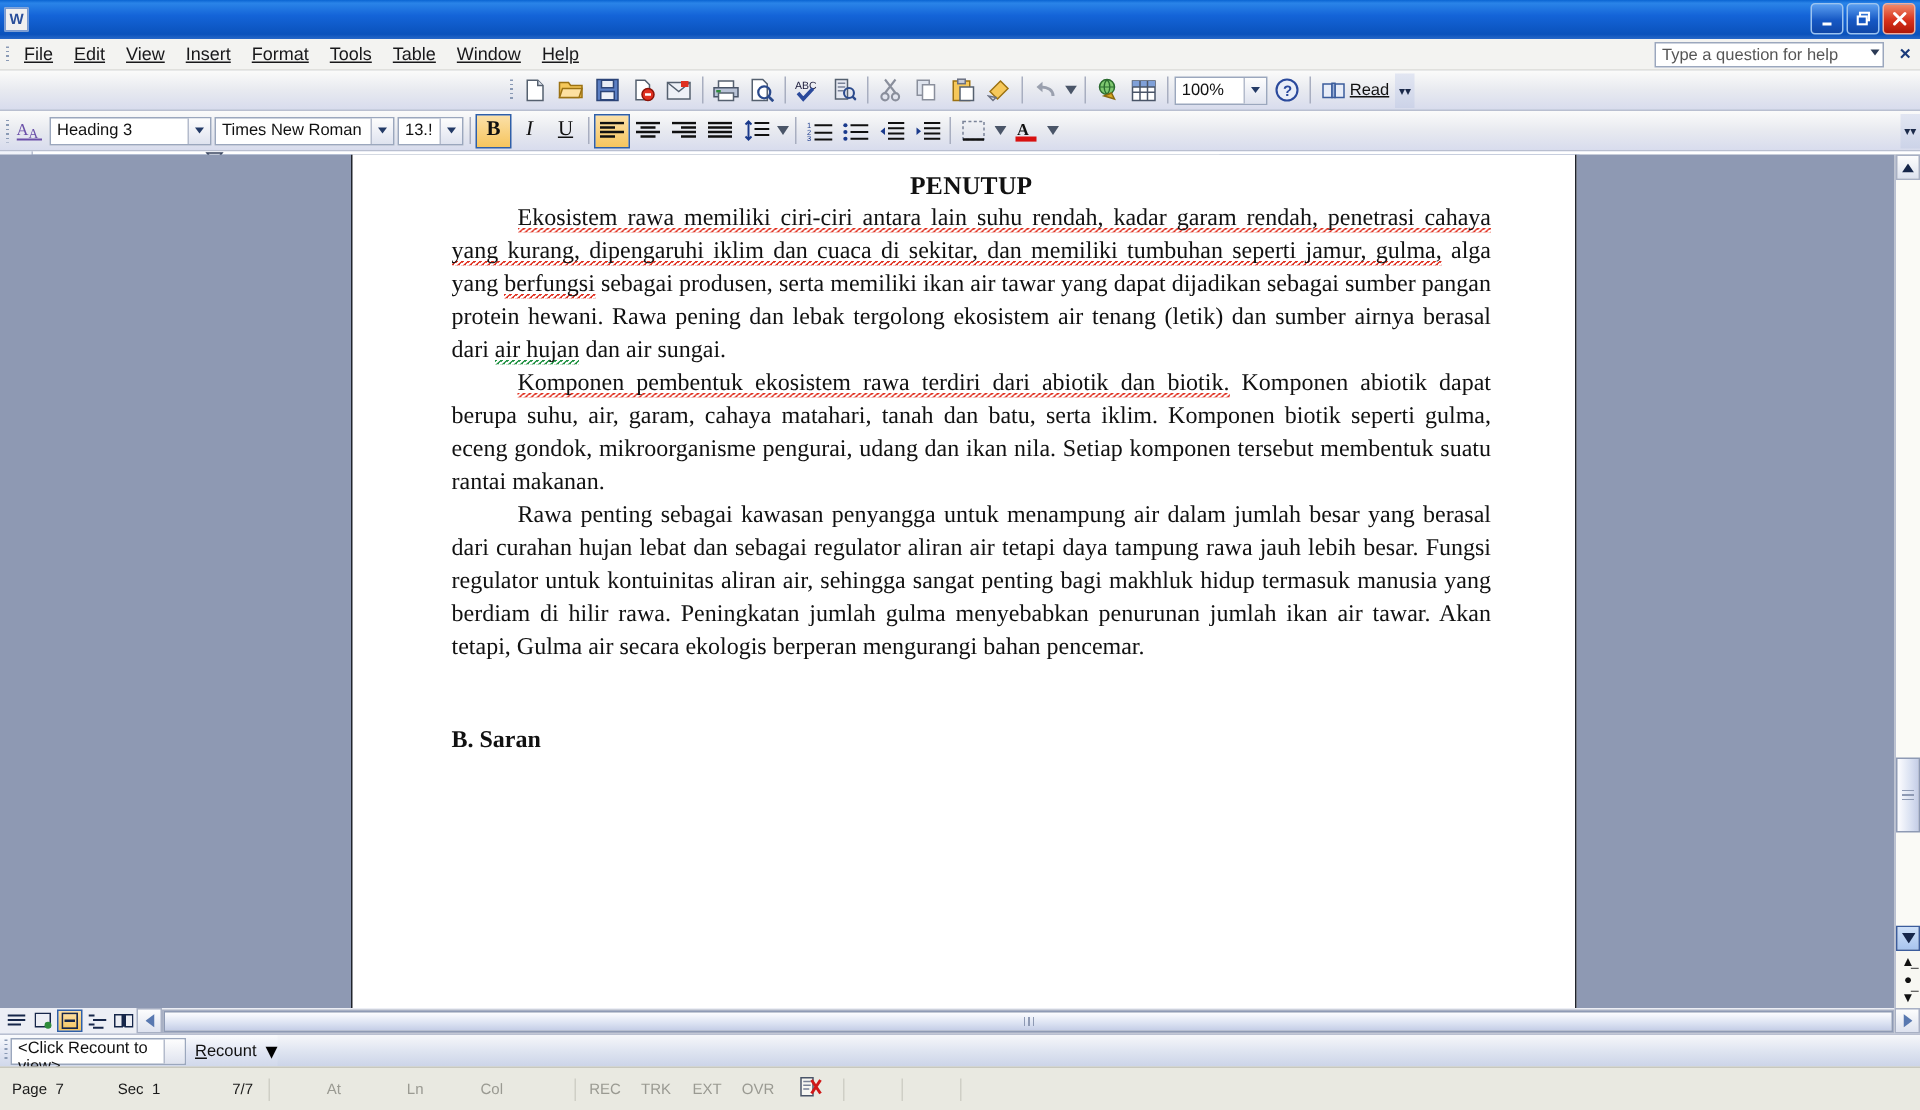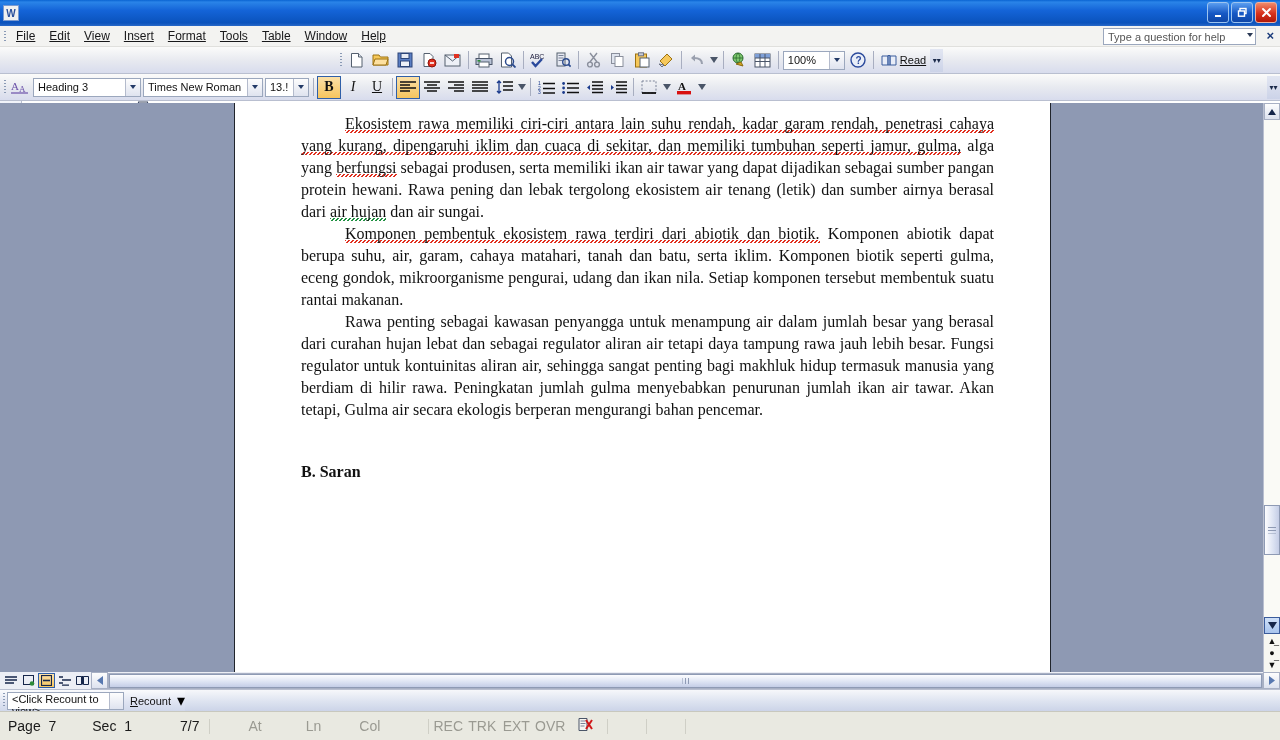--- a/index.html
+++ b/index.html
@@ -240,21 +240,21 @@
     position:relative;
   }
   .wc-recount { font-size:11px; color:#111; padding:0 6px; }
 
   
   .statusbar {
     position:absolute; left:0; bottom:0; width:100%; height:29px;
     background:#e9e9e1;
     display:flex; align-items:center;
     border-top:1px solid #c8c8be;
-    font-size:14px; color:#1a1a1a;
+    font-size:10px; color:#1a1a1a;
   }
   .sb-cell { padding:0 8px; white-space:nowrap; }
   .sb-cell.dim { color:#9a9a92; }
   .sb-box { width:34px; text-align:center; color:#9a9a92; }
   .sb-gap { width:1px; height:15px; background:#cfcfc6; margin:0 2px; }
   .sb-blank { width:34px; height:15px; }
 </style>
 </head>
 <body>
 
@@ -655,20 +655,21 @@
 
       <svg style="position:absolute;left:687px;top:10" width="13" height="11" viewBox="0 0 13 11">
         <path d="M6.5 1l5.5 8H1z" fill="#f4f6fb" stroke="#3a4660"></path>
       </svg>
     </div>
   </div>
 
   <div class="docarea">
     <div class="page">
       <div class="pagebody">
+        <div class="ctr">PENUTUP</div>
 
         <p class="body">
           <span class="sq-red">Ekosistem rawa memiliki ciri-ciri antara lain suhu rendah, kadar garam rendah,
           penetrasi cahaya yang kurang, dipengaruhi iklim dan cuaca di sekitar, dan memiliki
           tumbuhan seperti jamur, gulma,</span> alga yang <span class="sq-red">berfungsi</span> sebagai produsen, serta memiliki
           ikan air tawar yang dapat dijadikan sebagai sumber pangan protein hewani. Rawa pening
           dan lebak tergolong ekosistem air tenang (letik) dan sumber airnya berasal dari <span class="sq-green">air hujan</span>
           dan air sungai.
         </p>
         <p class="body">

